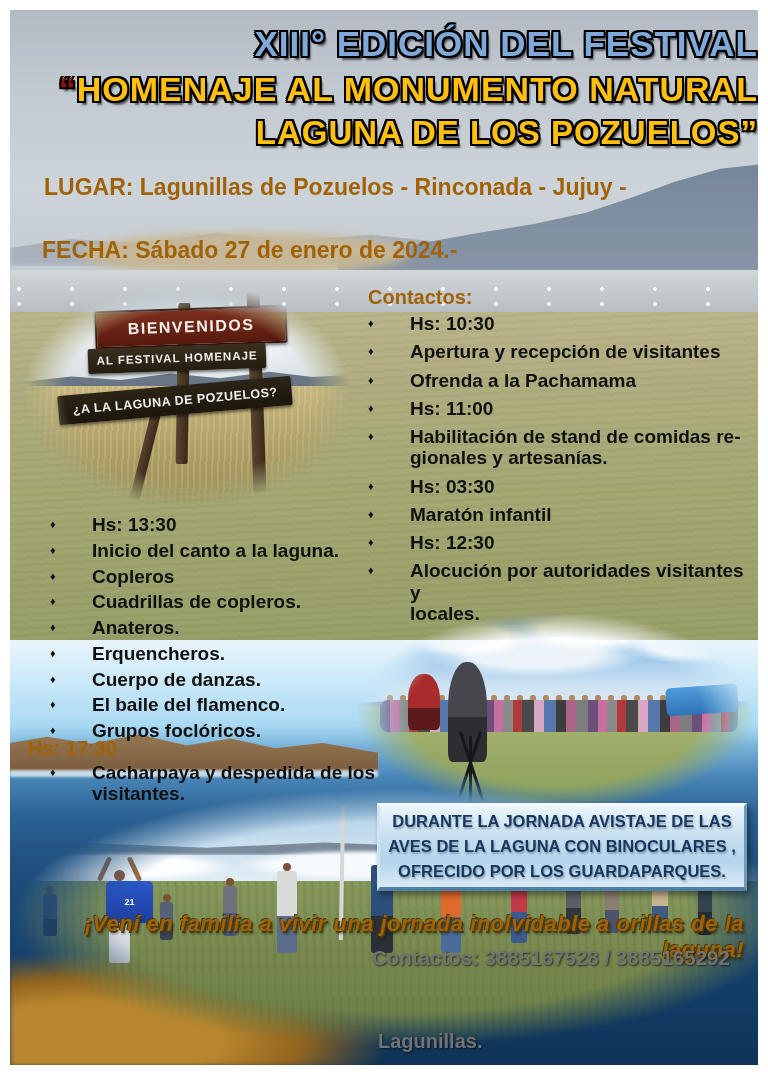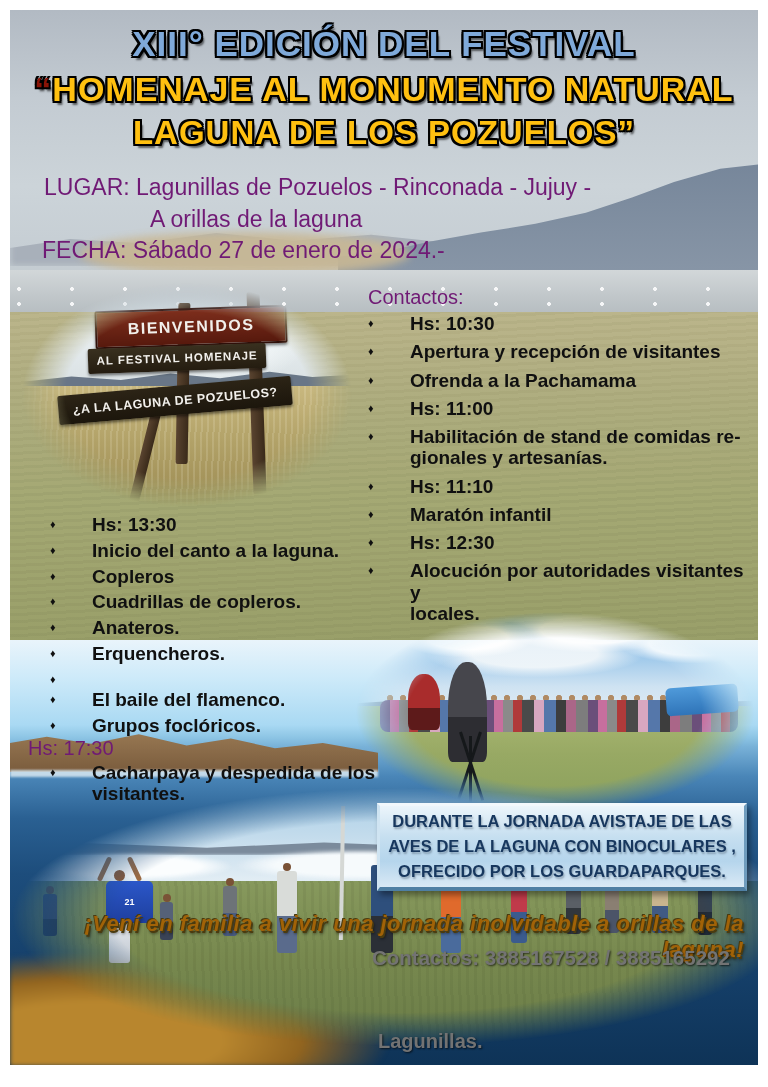--- a/index.html
+++ b/index.html
@@ -115,26 +115,26 @@
     background:linear-gradient(180deg,#2b57c9,#1e3f9e); color:#ffffff; font-size:9px; font-weight:bold;
     display:flex; align-items:center; justify-content:center; }
   .g21 .pants { position:absolute; left:15px; top:65px; width:21px; height:40px; border-radius:3px;
     background:linear-gradient(180deg,#e3e7ec,#bfc6cf); }
 
   
   .outl { text-shadow:
       -2px -2px 0 #000, 2px -2px 0 #000, -2px 2px 0 #000, 2px 2px 0 #000,
       -2px 0 0 #000, 2px 0 0 #000, 0 -2px 0 #000, 0 2px 0 #000,
       3px 4px 2px rgba(0,0,0,.55); }
-  .title { left:0; width:748px; text-align:center; font-weight:800; letter-spacing:1px; z-index:6; }
+  .title { left:0; width:748px; text-align:right; font-weight:800; letter-spacing:1px; z-index:6; }
   .t1 { top:14px; font-size:35px; color:#7fa9d9; }
   .t2 { top:60px; font-size:34px; color:#ffc010; }
   .t3 { top:104px; font-size:33px; color:#ffc010; }
   .qmark { color:#8a1407; text-shadow:-2px -2px 0 #000,2px -2px 0 #000,-2px 2px 0 #000,2px 2px 0 #000,3px 4px 2px rgba(0,0,0,.55); }
-  .blktxt { color:#701a75; font-weight:normal; z-index:6; }
+  .blktxt { color:#a16207; font-weight:bold; z-index:6; }
   .lugar1 { left:34px; top:164px; font-size:23px; }
   .lugar2 { left:140px; top:196px; font-size:23px; }
   .fecha  { left:32px; top:227px; font-size:23px; }
   .prog-head { left:358px; top:276px; font-size:20px; }
   .plist { z-index:6; }
   .li { display:flex; align-items:flex-start; margin-bottom:7px; color:#101010; font-weight:bold; font-size:19px; line-height:1.12; }
   .li .bu { flex:0 0 20px; width:20px; text-align:left; font-size:11px; padding-top:4px; color:#101010; }
   .li .tx { white-space:pre-line; padding-left:22px; }
   .aft .li { margin-bottom:4.5px; }
   .ev-head { left:18px; top:727px; font-size:20px; }
@@ -234,21 +234,20 @@
       <div class="fig" style="left:76%; top:36%; width:14px; height:52px; background:linear-gradient(180deg,#8a7f72 0 55%,#4b5468 55%);"></div>
       <div class="fig" style="left:82%; top:33%; width:16px; height:60px; background:linear-gradient(180deg,#c8b48e 0 55%,#405a84 55%);"></div>
       <div class="fig" style="left:88%; top:37%; width:14px; height:52px; background:linear-gradient(180deg,#3c4148 0 55%,#23262b 55%);"></div>
     </div>
 
     <div class="abs title t1 outl">XIII° EDICIÓN DEL FESTIVAL</div>
     <div class="abs title t2"><span class="qmark">“</span><span class="outl">HOMENAJE AL MONUMENTO NATURAL</span></div>
     <div class="abs title t3 outl">LAGUNA DE LOS POZUELOS”</div>
 
     <div class="abs blktxt lugar1">LUGAR: Lagunillas de Pozuelos - Rinconada - Jujuy -</div>
-    <div class="abs blktxt lugar2">A orillas de la laguna</div>
     <div class="abs blktxt fecha">FECHA: Sábado 27 de enero de 2024.-</div>
 
     <div class="abs blktxt prog-head">Contactos:</div>
     <div class="abs plist" style="left:358px; top:303px; width:378px;">
       <div class="li">
           <span class="bu">♦</span>
           <span class="tx">Hs:  10:30</span>
         </div>
       <div class="li">
           <span class="bu">♦</span>
@@ -262,21 +261,21 @@
           <span class="bu">♦</span>
           <span class="tx">Hs: 11:00</span>
         </div>
       <div class="li">
           <span class="bu">♦</span>
           <span class="tx">Habilitación  de stand de comidas re-
 gionales y artesanías.</span>
         </div>
       <div class="li">
           <span class="bu">♦</span>
-          <span class="tx">Hs: 11:10</span>
+          <span class="tx">Hs: 03:30</span>
         </div>
       <div class="li">
           <span class="bu">♦</span>
           <span class="tx">Maratón infantil</span>
         </div>
       <div class="li">
           <span class="bu">♦</span>
           <span class="tx">Hs: 12:30</span>
         </div>
       <div class="li">
@@ -306,20 +305,21 @@
       <div class="li">
           <span class="bu">♦</span>
           <span class="tx">Anateros.</span>
         </div>
       <div class="li">
           <span class="bu">♦</span>
           <span class="tx">Erquencheros.</span>
         </div>
       <div class="li">
           <span class="bu">♦</span>
+          <span class="tx">Cuerpo de danzas.</span>
         </div>
       <div class="li">
           <span class="bu">♦</span>
           <span class="tx">El baile del flamenco.</span>
         </div>
       <div class="li">
           <span class="bu">♦</span>
           <span class="tx">Grupos foclóricos.</span>
         </div>
     </div>

